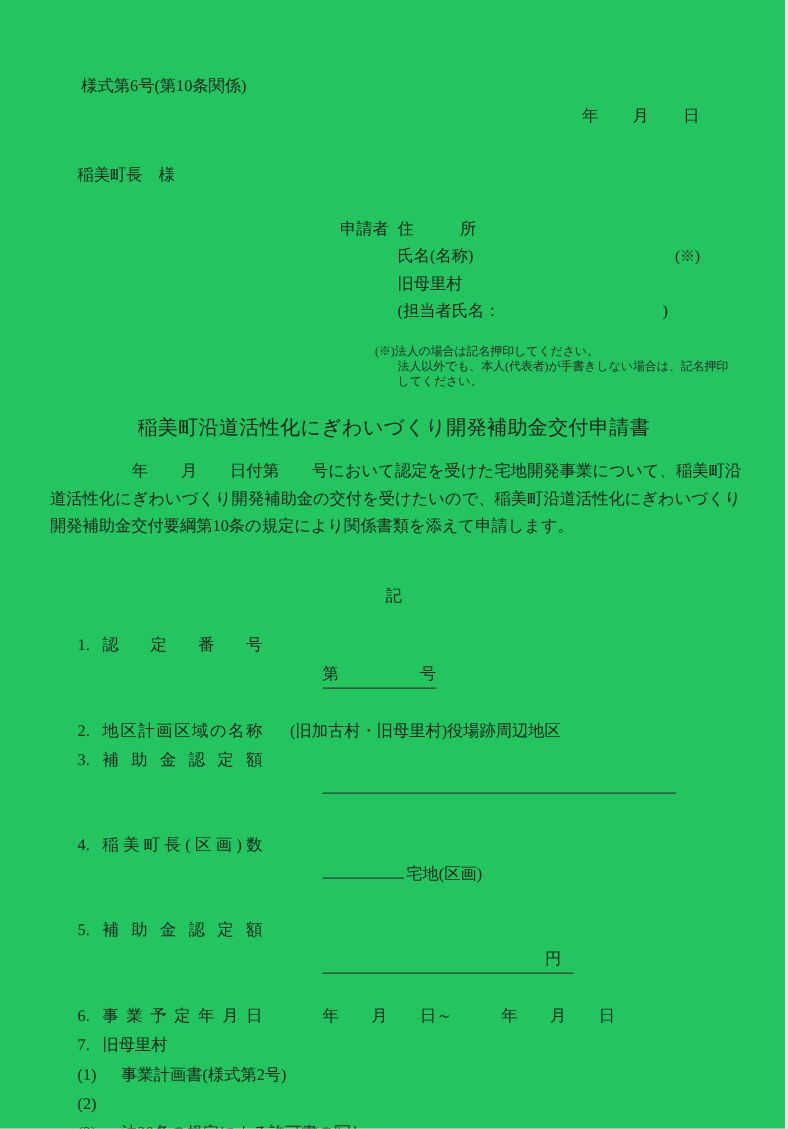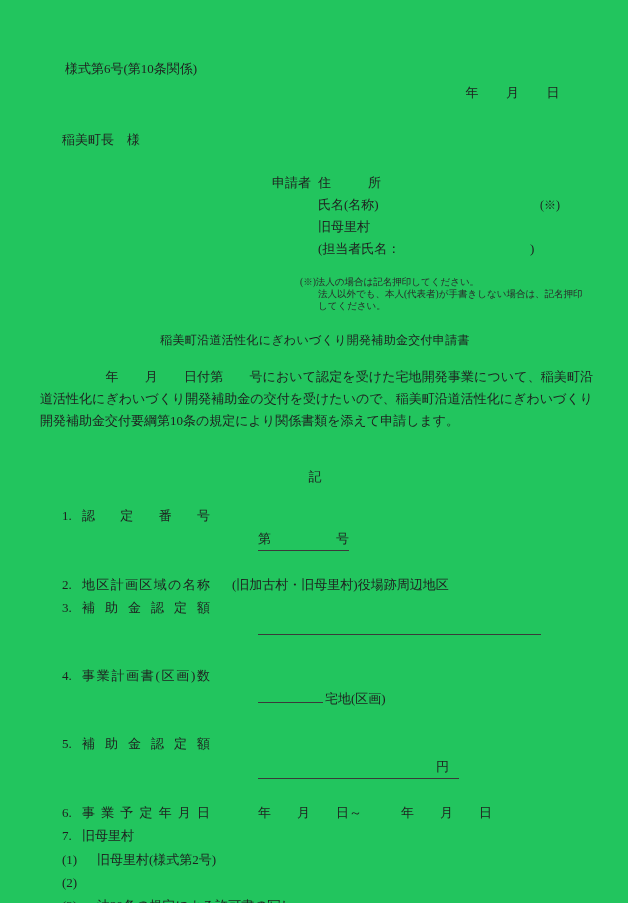--- a/index.html
+++ b/index.html
@@ -21,21 +21,21 @@
   .applicant .who { margin-right:7px; line-height:22px; }
   .applicant .col { line-height:22px; width:240px; }
   .applicant .line { position:relative; height:22px; }
   .spread { display:inline-block; width:63px; text-align:justify; text-align-last:justify; }
   .mark-right { position:absolute; left:222px; top:0; font-size:12px; }
   .paren-right { position:absolute; left:212px; top:0; }
 
   .note { left:300px; top:276px; font-size:9.5px; line-height:12px; color:#2a2a2a; }
   .note .ind { padding-left:18px; }
 
-  .doc-title { left:0; top:332px; width:630px; text-align:center; font-size:12px; letter-spacing:0.3px; }
+  .doc-title { left:0; top:332px; width:630px; text-align:center; font-size:16px; letter-spacing:0.3px; }
 
   .body-par { left:40px; top:366px; width:553px; line-height:22px; text-align:justify; }
 
   .record-heading { left:0; top:468px; width:630px; text-align:center; }
 
   .list { left:0; top:505px; width:630px; }
   .row { display:flex; align-items:baseline; padding-left:62px; line-height:22.7px; }
   .row .num { width:20px; flex:0 0 20px; }
   .row .jl { display:inline-block; width:128px; flex:0 0 128px; text-align:justify; text-align-last:justify; }
   .row .label-plain { flex:0 0 auto; }
@@ -113,21 +113,21 @@
     <div class="row">
       <span class="num">3.</span>
       <span class="jl">補助金認定額</span>
       <span class="val">
         <span class="ul ul-blank ul-w3"></span>
       </span>
     </div>
 
     <div class="row">
       <span class="num">4.</span>
-      <span class="jl">事業計画書(区画)数</span>
+      <span class="jl">稲美町長(区画)数</span>
       <span class="val">
         <span class="ul ul-blank ul-w4"></span><span>宅地(区画)</span>
       </span>
     </div>
 
     <div class="row">
       <span class="num">5.</span>
       <span class="jl">補助金認定額</span>
       <span class="val">
         <span class="ul ul-money">円</span>
@@ -140,21 +140,21 @@
       <span class="val">　　年　　月　　日～　　　年　　月　　日</span>
     </div>
 
     <div class="row">
       <span class="num">7.</span>
       <span class="label-plain">旧母里村</span>
     </div>
 
     <div class="att">
       <span class="num">(1)</span>
-      <span>旧母里村(様式第2号)</span>
+      <span>事業計画書(様式第2号)</span>
     </div>
     <div class="att">
       <span class="num">(2)</span>
     </div>
     <div class="att">
       <span class="num">(3)</span>
       <span>法29条の規定による許可書の写し</span>
     </div>
 
   </div>

